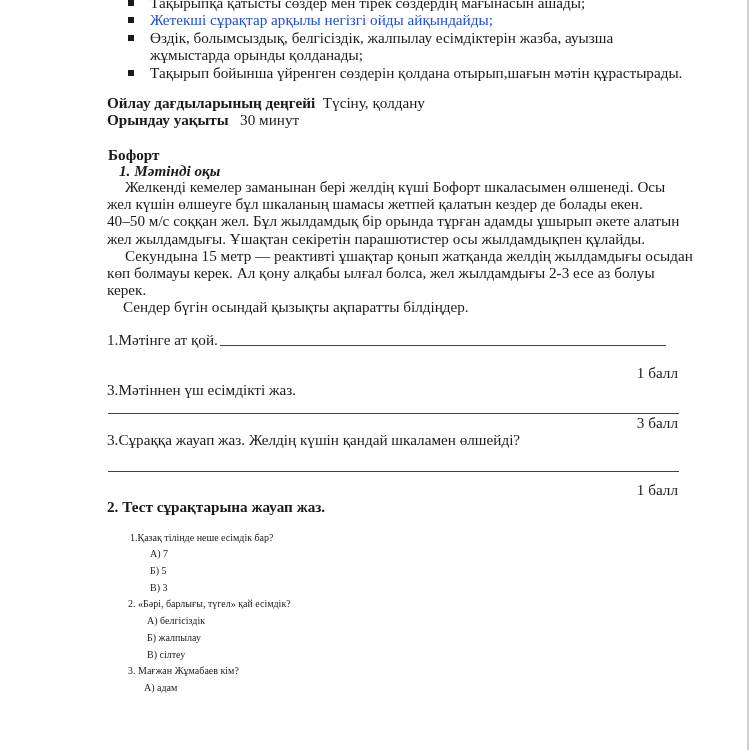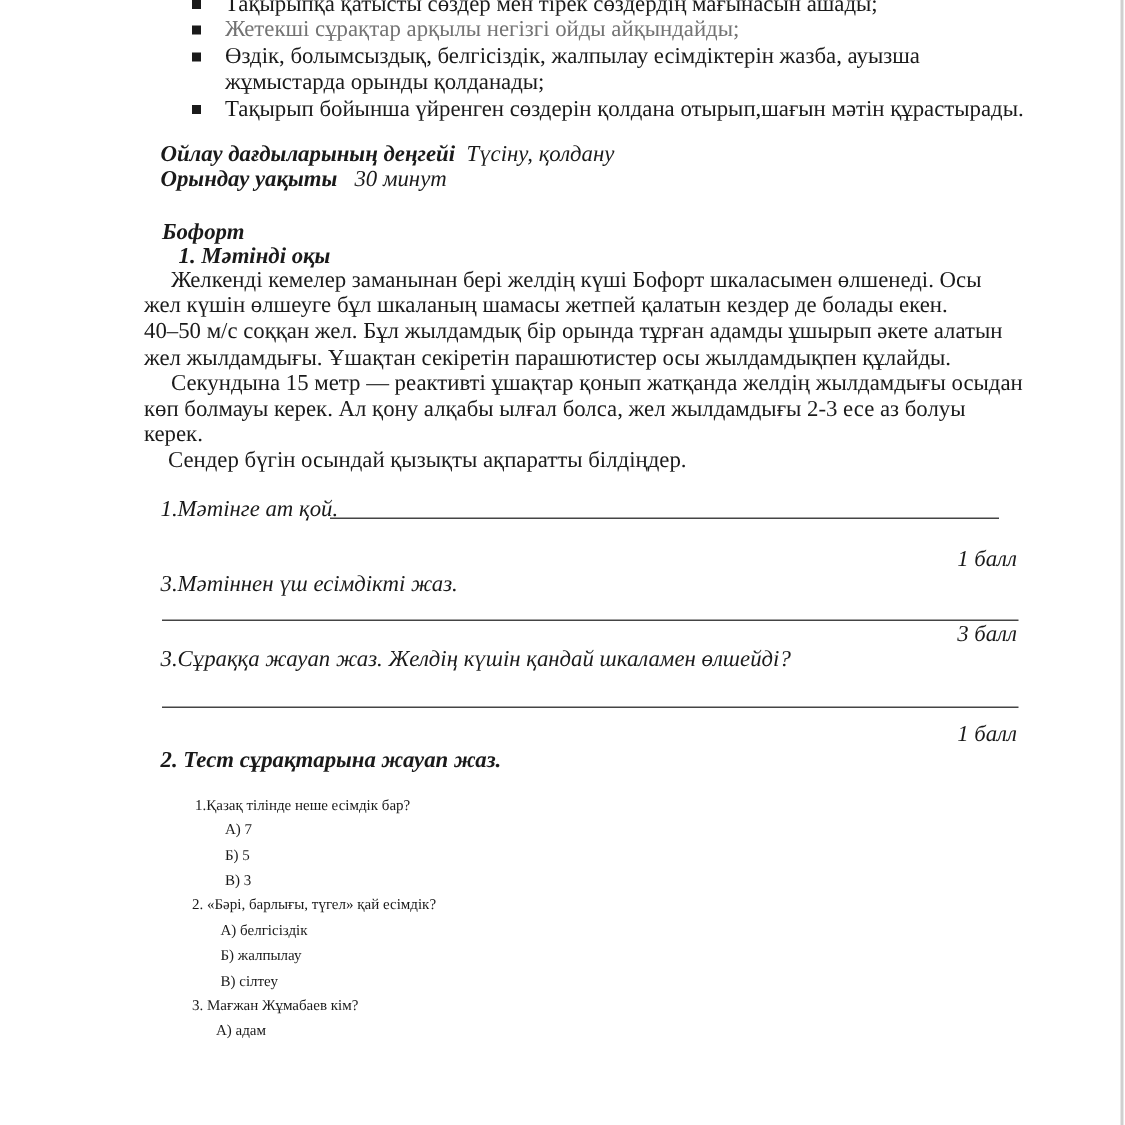--- a/index.html
+++ b/index.html
@@ -7,28 +7,28 @@
     width: 750px; height: 750px; overflow: hidden; position: relative;
     background: #ffffff;
     font-family: "Liberation Serif", "DejaVu Serif", serif;
     color: #1a1a1a;
   }
   .page-edge {
     position: absolute; left: 747px; top: 0; width: 2px; height: 750px;
     background: #cfcfcf;
   }
   .abs { position: absolute; white-space: nowrap; }
-  .t { font-size: 15.2px; line-height: 17px; font-style: italic; }
+  .t { font-size: 15.2px; line-height: 17px; }
   .bullets { position: absolute; left: 127px; top: -6px; margin: 0; padding: 0; list-style: none; }
   .bullets li { position: relative; padding-left: 23px; font-size: 15.2px; line-height: 17.4px; white-space: nowrap; }
   .bullets li .bullet { position: absolute; left: 1px; top: 6px; width: 6px; height: 6px; background: #1a1a1a; }
-  .bullets li.grey { color: #737373; }
+  .bullets li.grey { color: #1d4ed8; }
   .b { font-weight: bold; }
   .i { font-style: italic; }
-  .para { position: absolute; left: 96px; width: 590px; font-size: 15.2px; line-height: 17.2px; }
+  .para { position: absolute; left: 107px; width: 590px; font-size: 15.2px; line-height: 17.2px; }
   .para p { margin: 0; white-space: nowrap; }
   .indent { padding-left: 18px; }
   .line { position: absolute; height: 1px; background: #444; }
   .score { position: absolute; right: 72px; font-size: 15.2px; }
   .opt { position: absolute; font-size: 10px; white-space: nowrap; }
 </style>
 </head>
 <body>
 
 <div class="page-edge"></div>

